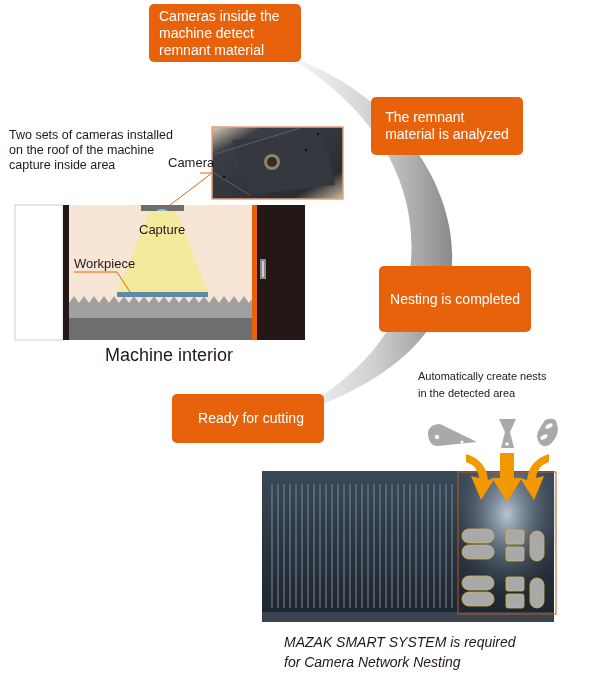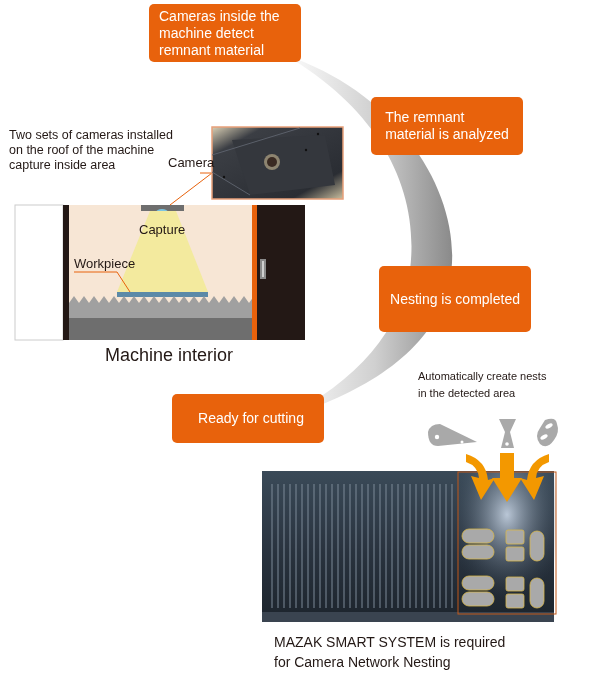--- a/index.html
+++ b/index.html
@@ -192,14 +192,14 @@
 <div class="caption" style="left:9px;top:128px;">Two sets of cameras installed
 on the roof of the machine
 capture inside area</div>
 <div class="label-sm" style="left:168px;top:155px;">Camera</div>
 <div class="label-sm" style="left:139px;top:222px;">Capture</div>
 <div class="label-sm" style="left:74px;top:256px;">Workpiece</div>
 <div class="caption" style="left:105px;top:348px;font-size:18px;">Machine interior</div>
 
 <div class="caption" style="left:418px;top:368px;font-size:11px;line-height:17px;">Automatically create nests
 in the detected area</div>
-<div class="caption-lg" style="left:274px;top:632px;">MAZAK SMART SYSTEM is required
+<div class="caption-lg" style="left:284px;top:632px;font-style:italic;">MAZAK SMART SYSTEM is required
 for Camera Network Nesting</div>
 
 </body></html>

